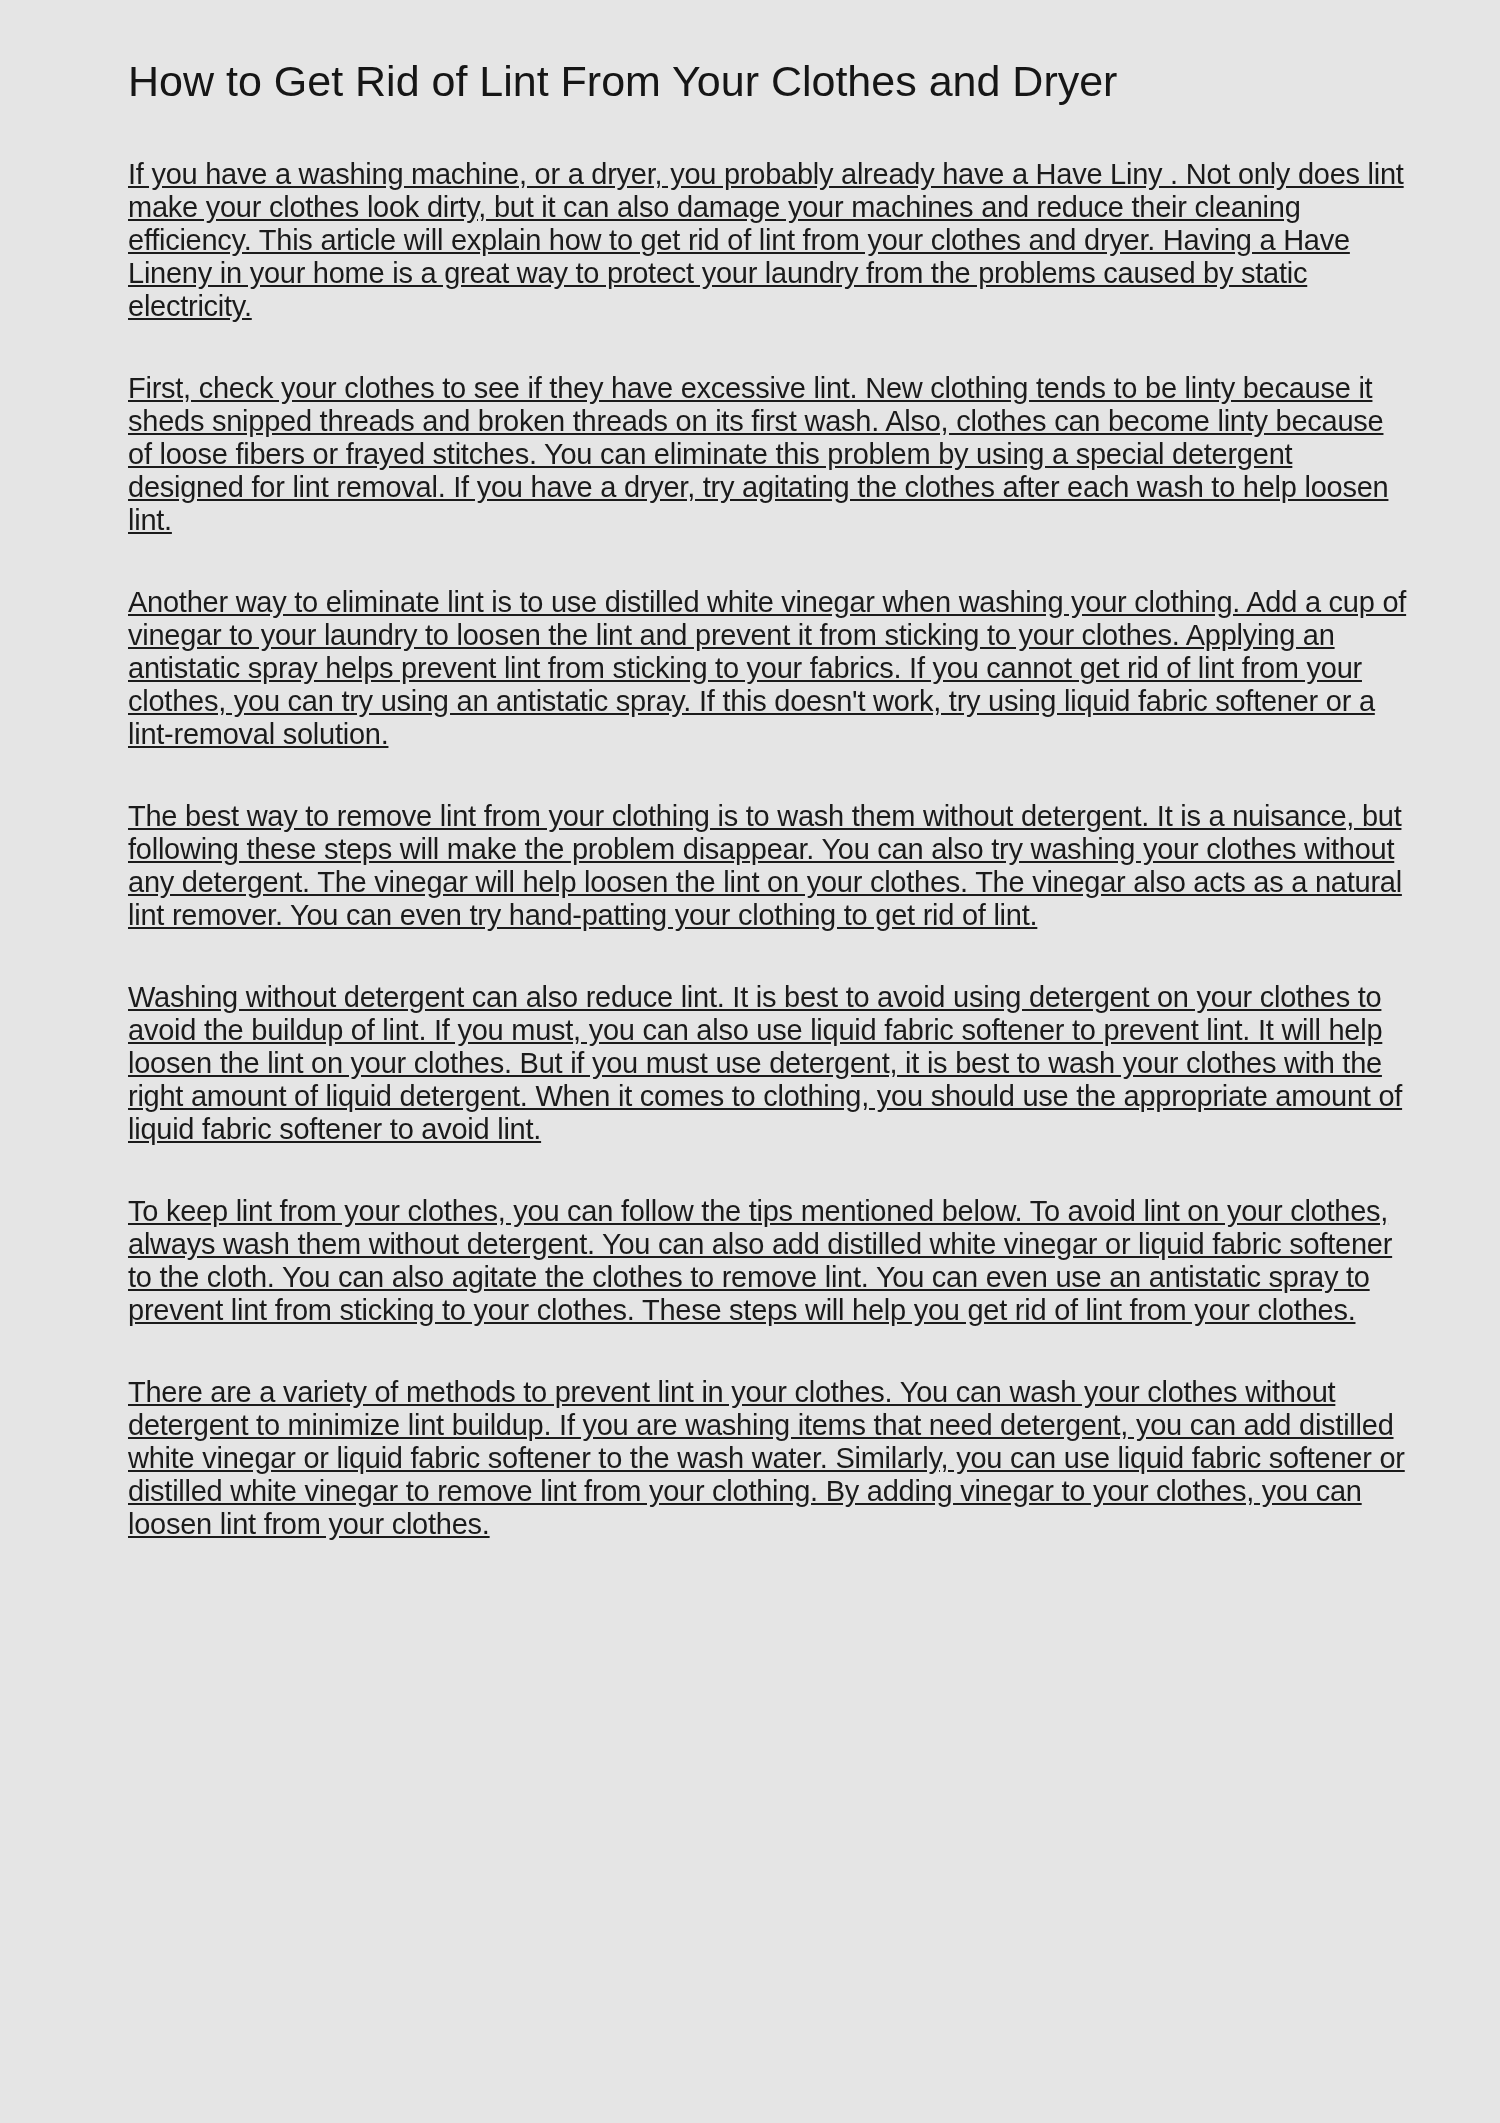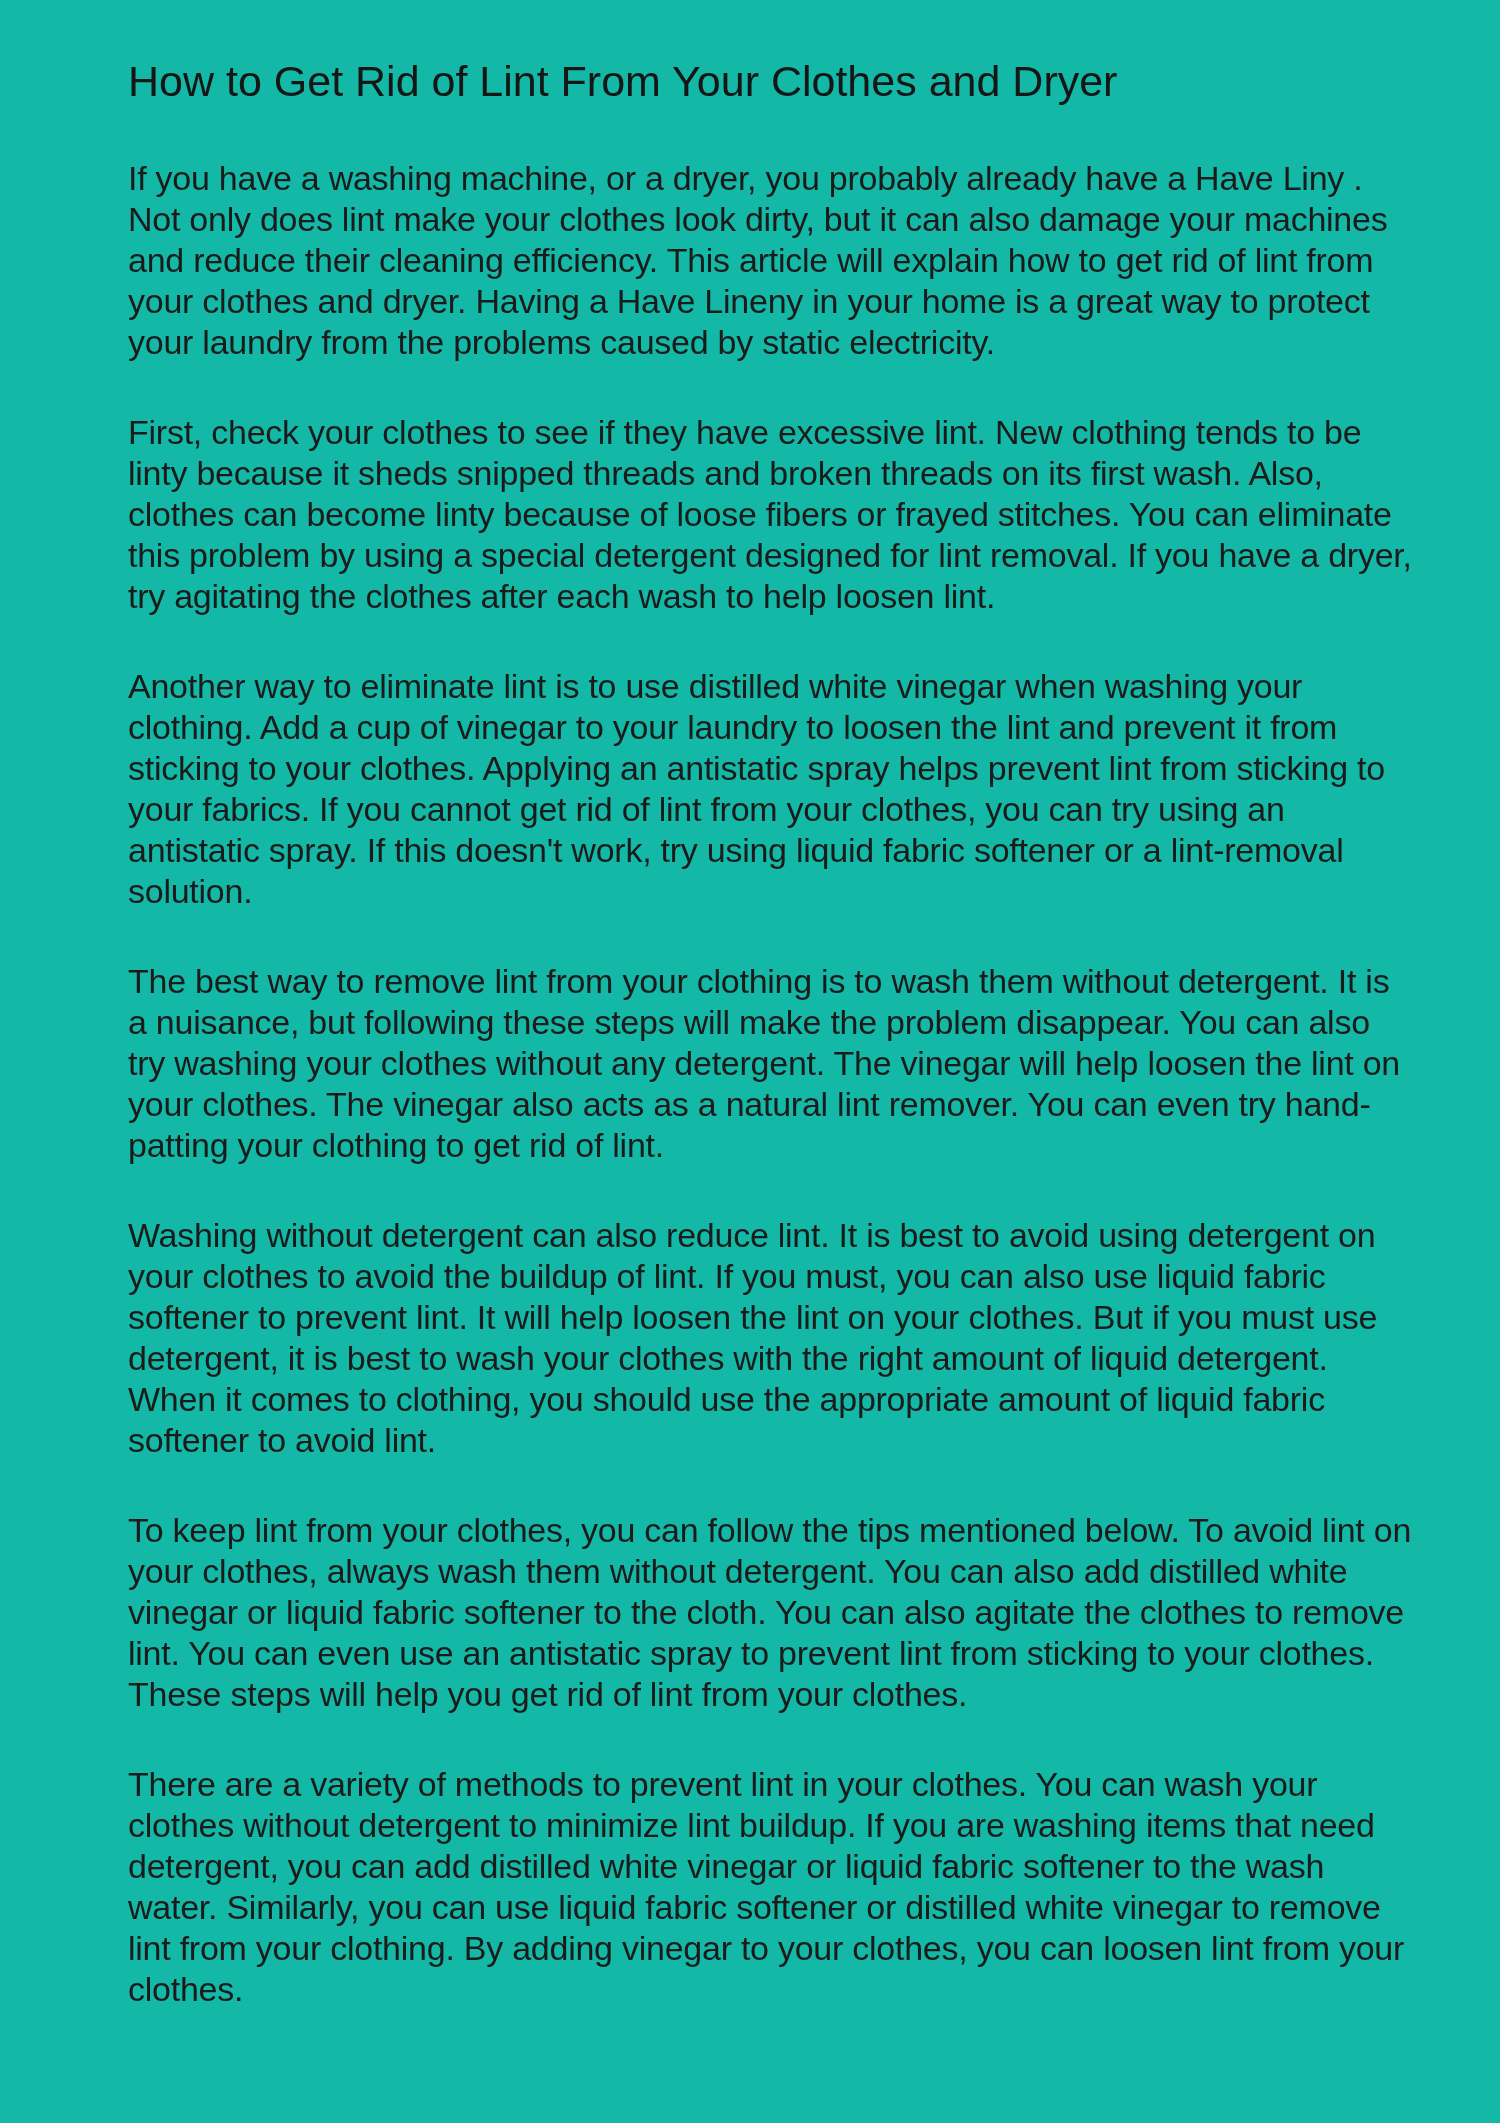--- a/index.html
+++ b/index.html
@@ -4,46 +4,47 @@
 <style>
   html, body {
     margin: 0;
     padding: 0;
     background: #ffffff;
   }
   .page {
     position: relative;
     width: 1500px;
     height: 2123px;
-    background: #14b8a6;
+    background: #e5e5e5;
     box-sizing: border-box;
     padding: 55px 87px 0 128px;
     overflow: hidden;
     font-family: "Liberation Sans", sans-serif;
   }
   .article {
     width: 1285px;
   }
   h1.title {
     font-family: "Liberation Sans", sans-serif;
     font-size: 43px;
     font-weight: 400;
     line-height: 1.25;
     letter-spacing: 0;
     color: #161616;
     margin: 0 0 49px 0;
   }
   p.body-para {
     font-family: "Liberation Sans", sans-serif;
-    font-size: 34px;
+    font-size: 29px;
     font-weight: 400;
-    line-height: 41px;
+    line-height: 33px;
     letter-spacing: -0.25px;
     color: #1b1b1b;
     margin: 0 0 49px 0;
+    text-decoration: underline;
   }
 </style>
 </head>
 <body>
 
 <div class="page">
   <div class="article">
     <h1 class="title">How to Get Rid of Lint From Your Clothes and Dryer</h1>
 
     <p class="body-para">If you have a washing machine, or a dryer, you probably already have a Have Liny . Not only does lint make your clothes look dirty, but it can also damage your machines and reduce their cleaning efficiency. This article will explain how to get rid of lint from your clothes and dryer. Having a Have Lineny in your home is a great way to protect your laundry from the problems caused by static electricity.</p>

